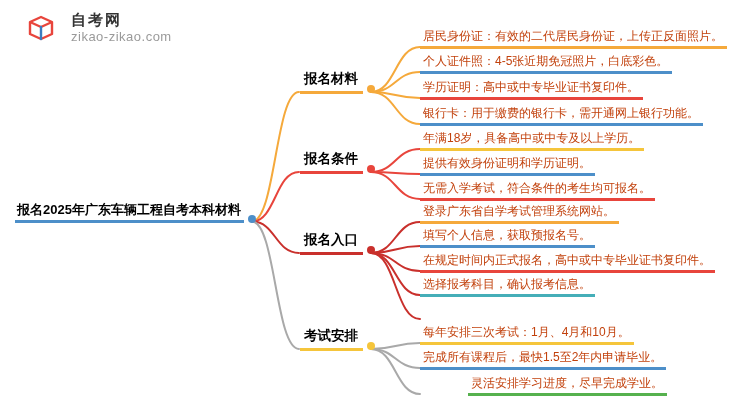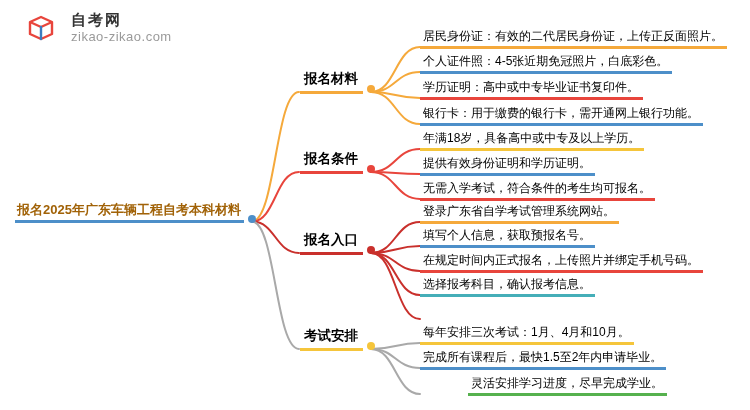--- a/index.html
+++ b/index.html
@@ -8,29 +8,29 @@
   #canvas { position:relative; width:750px; height:410px; background:#ffffff; }
   #connectors { position:absolute; left:0; top:0; width:750px; height:410px; }
 
   .logo { position:absolute; left:26px; top:11px; display:flex; align-items:center; gap:15px; }
   .logo-text { display:flex; flex-direction:column; }
   .logo-title { font-size:15px; font-weight:bold; color:#333; letter-spacing:2px; line-height:17px; }
   .logo-sub { font-size:13px; color:#9a9a9a; letter-spacing:.5px; margin-top:1px; }
 
   .root-node {
     position:absolute; left:15px; top:201px;
-    font-size:13px; font-weight:bold; color:#a16207; line-height:17px;
+    font-size:13px; font-weight:bold; color:#000000; line-height:17px;
     padding:0 3px 2px 2px; border-bottom:3px solid #4D8FC9; white-space:nowrap;
   }
   .branch-node {
     position:absolute; font-size:13.5px; color:#000000; line-height:18px;
     padding:0 5px 3px 4px; border-bottom:3px solid; white-space:nowrap;font-weight:bold;
   }
   .leaf-node {
-    position:absolute; font-size:12px; color:#000000; line-height:16px;
+    position:absolute; font-size:12px; color:#c2410c; line-height:16px;
     padding:0 4px 2px 3px; border-bottom:3px solid; white-space:nowrap;
   }
   .dot {
     position:absolute; right:-12px; bottom:-2.5px;
     width:8px; height:8px; border-radius:50%;
   }
 </style>
 </head>
 <body>
 
@@ -78,19 +78,19 @@
     <div class="leaf-node" style="left: 420px; top: 52.5px; border-bottom-color: rgb(77, 143, 201);"><span>个人证件照：4-5张近期免冠照片，白底彩色。</span></div>
     <div class="leaf-node" style="left: 420px; top: 78.5px; border-bottom-color: rgb(232, 69, 60);"><span>学历证明：高中或中专毕业证书复印件。</span></div>
     <div class="leaf-node" style="left: 420px; top: 104.5px; border-bottom-color: rgb(77, 143, 201);"><span>银行卡：用于缴费的银行卡，需开通网上银行功能。</span></div>
     <div class="branch-node" style="left: 300px; top: 149.5px; border-bottom-color: rgb(232, 69, 60);"><span>报名条件</span><span class="dot" style="background: rgb(232, 69, 60);"></span></div>
     <div class="leaf-node" style="left: 420px; top: 129.5px; border-bottom-color: rgb(245, 197, 59);"><span>年满18岁，具备高中或中专及以上学历。</span></div>
     <div class="leaf-node" style="left: 420px; top: 179.5px; border-bottom-color: rgb(232, 69, 60);"><span>无需入学考试，符合条件的考生均可报名。</span></div>
     <div class="leaf-node" style="left: 420px; top: 154.5px; border-bottom-color: rgb(77, 143, 201);"><span>提供有效身份证明和学历证明。</span></div>
     <div class="branch-node" style="left: 300px; top: 230.5px; border-bottom-color: rgb(201, 48, 44);"><span>报名入口</span><span class="dot" style="background: rgb(201, 48, 44);"></span></div>
     <div class="leaf-node" style="left: 420px; top: 202.5px; border-bottom-color: rgb(245, 169, 59);"><span>登录广东省自学考试管理系统网站。</span></div>
     <div class="leaf-node" style="left: 420px; top: 226.5px; border-bottom-color: rgb(77, 143, 201);"><span>填写个人信息，获取预报名号。</span></div>
-    <div class="leaf-node" style="left: 420px; top: 251.5px; border-bottom-color: rgb(232, 69, 60);"><span>在规定时间内正式报名，上传照片并绑定手机号码。</span></div>
+    <div class="leaf-node" style="left: 420px; top: 251.5px; border-bottom-color: rgb(232, 69, 60);"><span>在规定时间内正式报名，高中或中专毕业证书复印件。</span></div>
     <div class="leaf-node" style="left: 420px; top: 275.5px; border-bottom-color: rgb(69, 174, 184);"><span>选择报考科目，确认报考信息。</span></div>
     <div class="branch-node" style="left: 300px; top: 326.5px; border-bottom-color: rgb(245, 197, 59);"><span>考试安排</span><span class="dot" style="background: rgb(245, 197, 59);"></span></div>
     <div class="leaf-node" style="left: 420px; top: 323.5px; border-bottom-color: rgb(245, 197, 59);"><span>每年安排三次考试：1月、4月和10月。</span></div>
     <div class="leaf-node" style="left: 420px; top: 348.5px; border-bottom-color: rgb(77, 143, 201);"><span>完成所有课程后，最快1.5至2年内申请毕业。</span></div>
     <div class="leaf-node" style="left: 420px; top: 374.5px; border-bottom-color: rgb(86, 177, 78); margin-left: 48px;"><span>灵活安排学习进度，尽早完成学业。</span></div>
   </div>
 
 </body></html>

